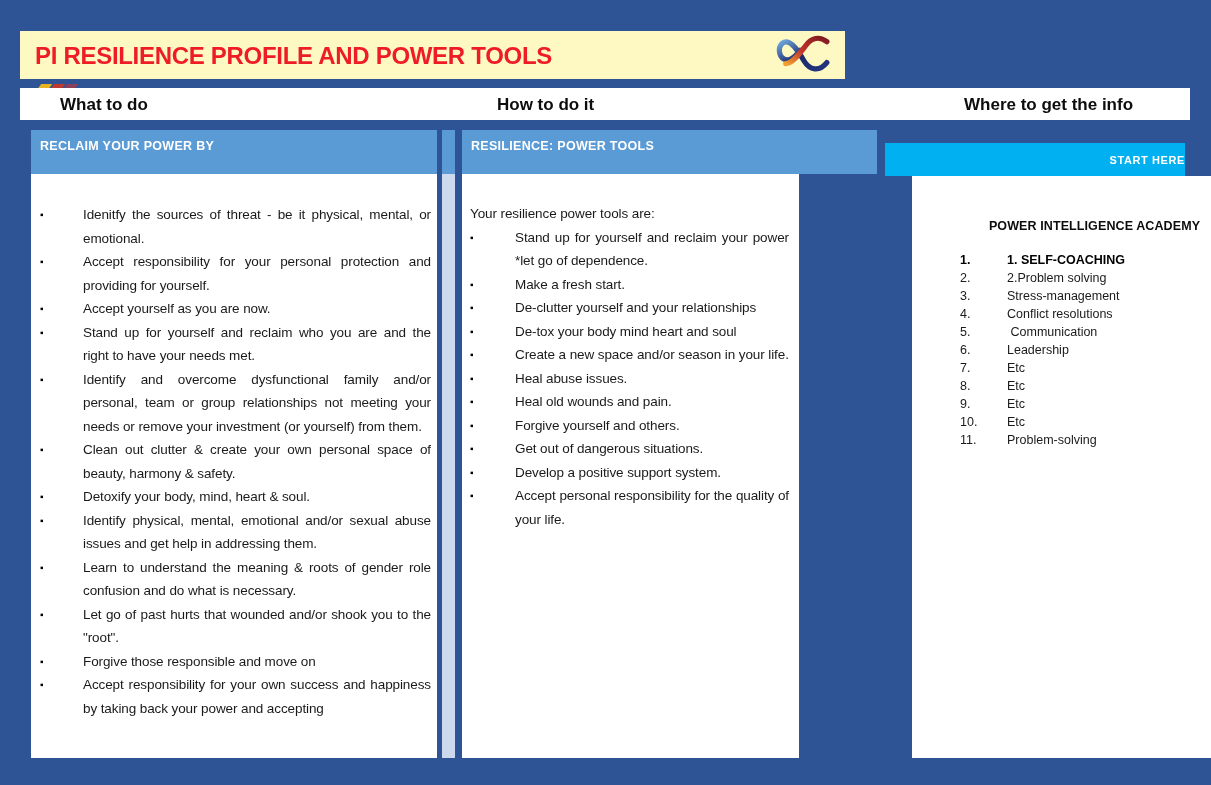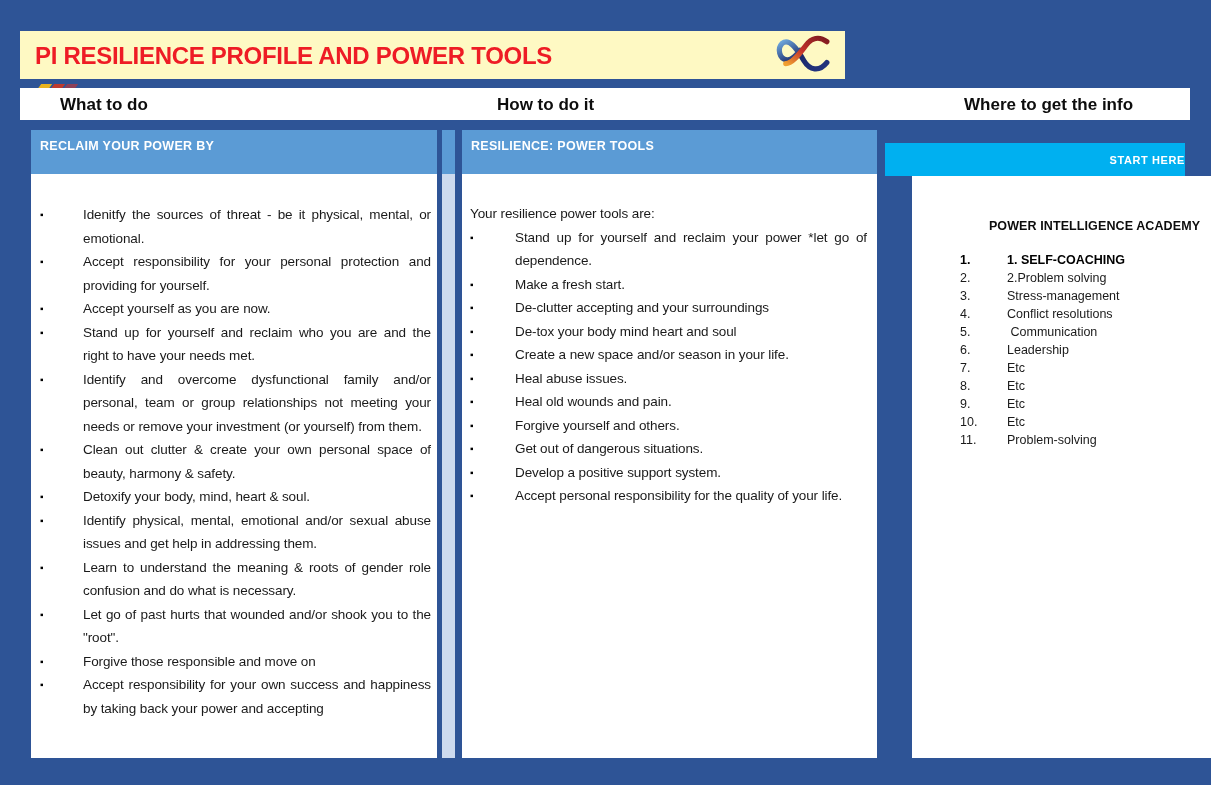--- a/index.html
+++ b/index.html
@@ -24,21 +24,21 @@
   .col-header { position:absolute; top:0; height:32px; line-height:33px; font-size:17px; font-weight:bold; color:#0d0d0d; white-space:nowrap; }
   .ch-1 { left:40px; } .ch-2 { left:461px;margin-left:16px; } .ch-3 { left:914px;margin-left:30px; }
   
   .main-table { position:absolute; left:31px; top:130px; width:846px; height:628px; }
   .hdr-cell { position:absolute; top:0; height:44px; background:#5B9BD5; color:#ffffff; font-weight:bold; font-size:12.5px; letter-spacing:0.3px; padding:9px 0 0 9px; }
   .hdr-left   { left:0;     width:406px; }
   .hdr-spacer { left:411px; width:13px;  }
   .hdr-mid    { left:431px; width:415px; }
   .body-left   { position:absolute; left:0;     top:44px; width:406px; height:584px; background:#ffffff; padding:29px 6px 0 0; }
   .body-spacer { position:absolute; left:411px; top:44px; width:13px;  height:584px; background:#CDDAEE; }
-  .body-mid    { position:absolute; left:431px; top:44px; width:415px; height:584px; background:#ffffff; padding:28px 10px 0 0; }
+  .body-mid    { position:absolute; left:431px; top:44px; width:337px; height:584px; background:#ffffff; padding:28px 10px 0 0; }
   
   .b-item { position:relative; text-align:justify; font-size:13.5px; line-height:23.5px; letter-spacing:-0.1px; color:#1a1a1a; }
   .body-left .b-item { padding-left:52px; }
   .body-mid  .b-item { padding-left:53px; }
   .b-glyph { position:absolute; font-size:10px; line-height:23.5px; color:#000; }
   .body-left .b-glyph { left:9px; }
   .body-mid  .b-glyph { left:8px; }
   .intro-line { font-size:13.5px; line-height:23.5px; letter-spacing:-0.1px; padding-left:8px; color:#1a1a1a; }
   
   .right-card { position:absolute; left:885px; top:143px; width:300px; height:615px; }
@@ -106,21 +106,21 @@
         <div class="b-item"><span class="b-glyph">▪</span><span>Let go of past hurts that wounded and/or shook you to the "root".</span></div>
         <div class="b-item"><span class="b-glyph">▪</span><span>Forgive those responsible and move on</span></div>
         <div class="b-item"><span class="b-glyph">▪</span><span>Accept responsibility for your own success and happiness by taking back your power and accepting</span></div>
       </div>
     <div class="body-spacer"></div>
     <div class="body-mid" id="mid-body">
       <div class="intro-line">Your resilience power tools are:</div>
       <div id="mid-bullets">
           <div class="b-item"><span class="b-glyph">▪</span><span>Stand up for yourself and reclaim your power *let go of dependence.</span></div>
           <div class="b-item"><span class="b-glyph">▪</span><span>Make a fresh start.</span></div>
-          <div class="b-item"><span class="b-glyph">▪</span><span>De-clutter accepting and your surroundings</span></div>
+          <div class="b-item"><span class="b-glyph">▪</span><span>De-clutter yourself and your relationships</span></div>
           <div class="b-item"><span class="b-glyph">▪</span><span>De-tox your body mind heart and soul</span></div>
           <div class="b-item"><span class="b-glyph">▪</span><span>Create a new space and/or season in your life.</span></div>
           <div class="b-item"><span class="b-glyph">▪</span><span>Heal abuse issues.</span></div>
           <div class="b-item"><span class="b-glyph">▪</span><span>Heal old wounds and pain.</span></div>
           <div class="b-item"><span class="b-glyph">▪</span><span>Forgive yourself and others.</span></div>
           <div class="b-item"><span class="b-glyph">▪</span><span>Get out of dangerous situations.</span></div>
           <div class="b-item"><span class="b-glyph">▪</span><span>Develop a positive support system.</span></div>
           <div class="b-item"><span class="b-glyph">▪</span><span>Accept personal responsibility for the quality of your life.</span></div>
         </div>
     </div>

